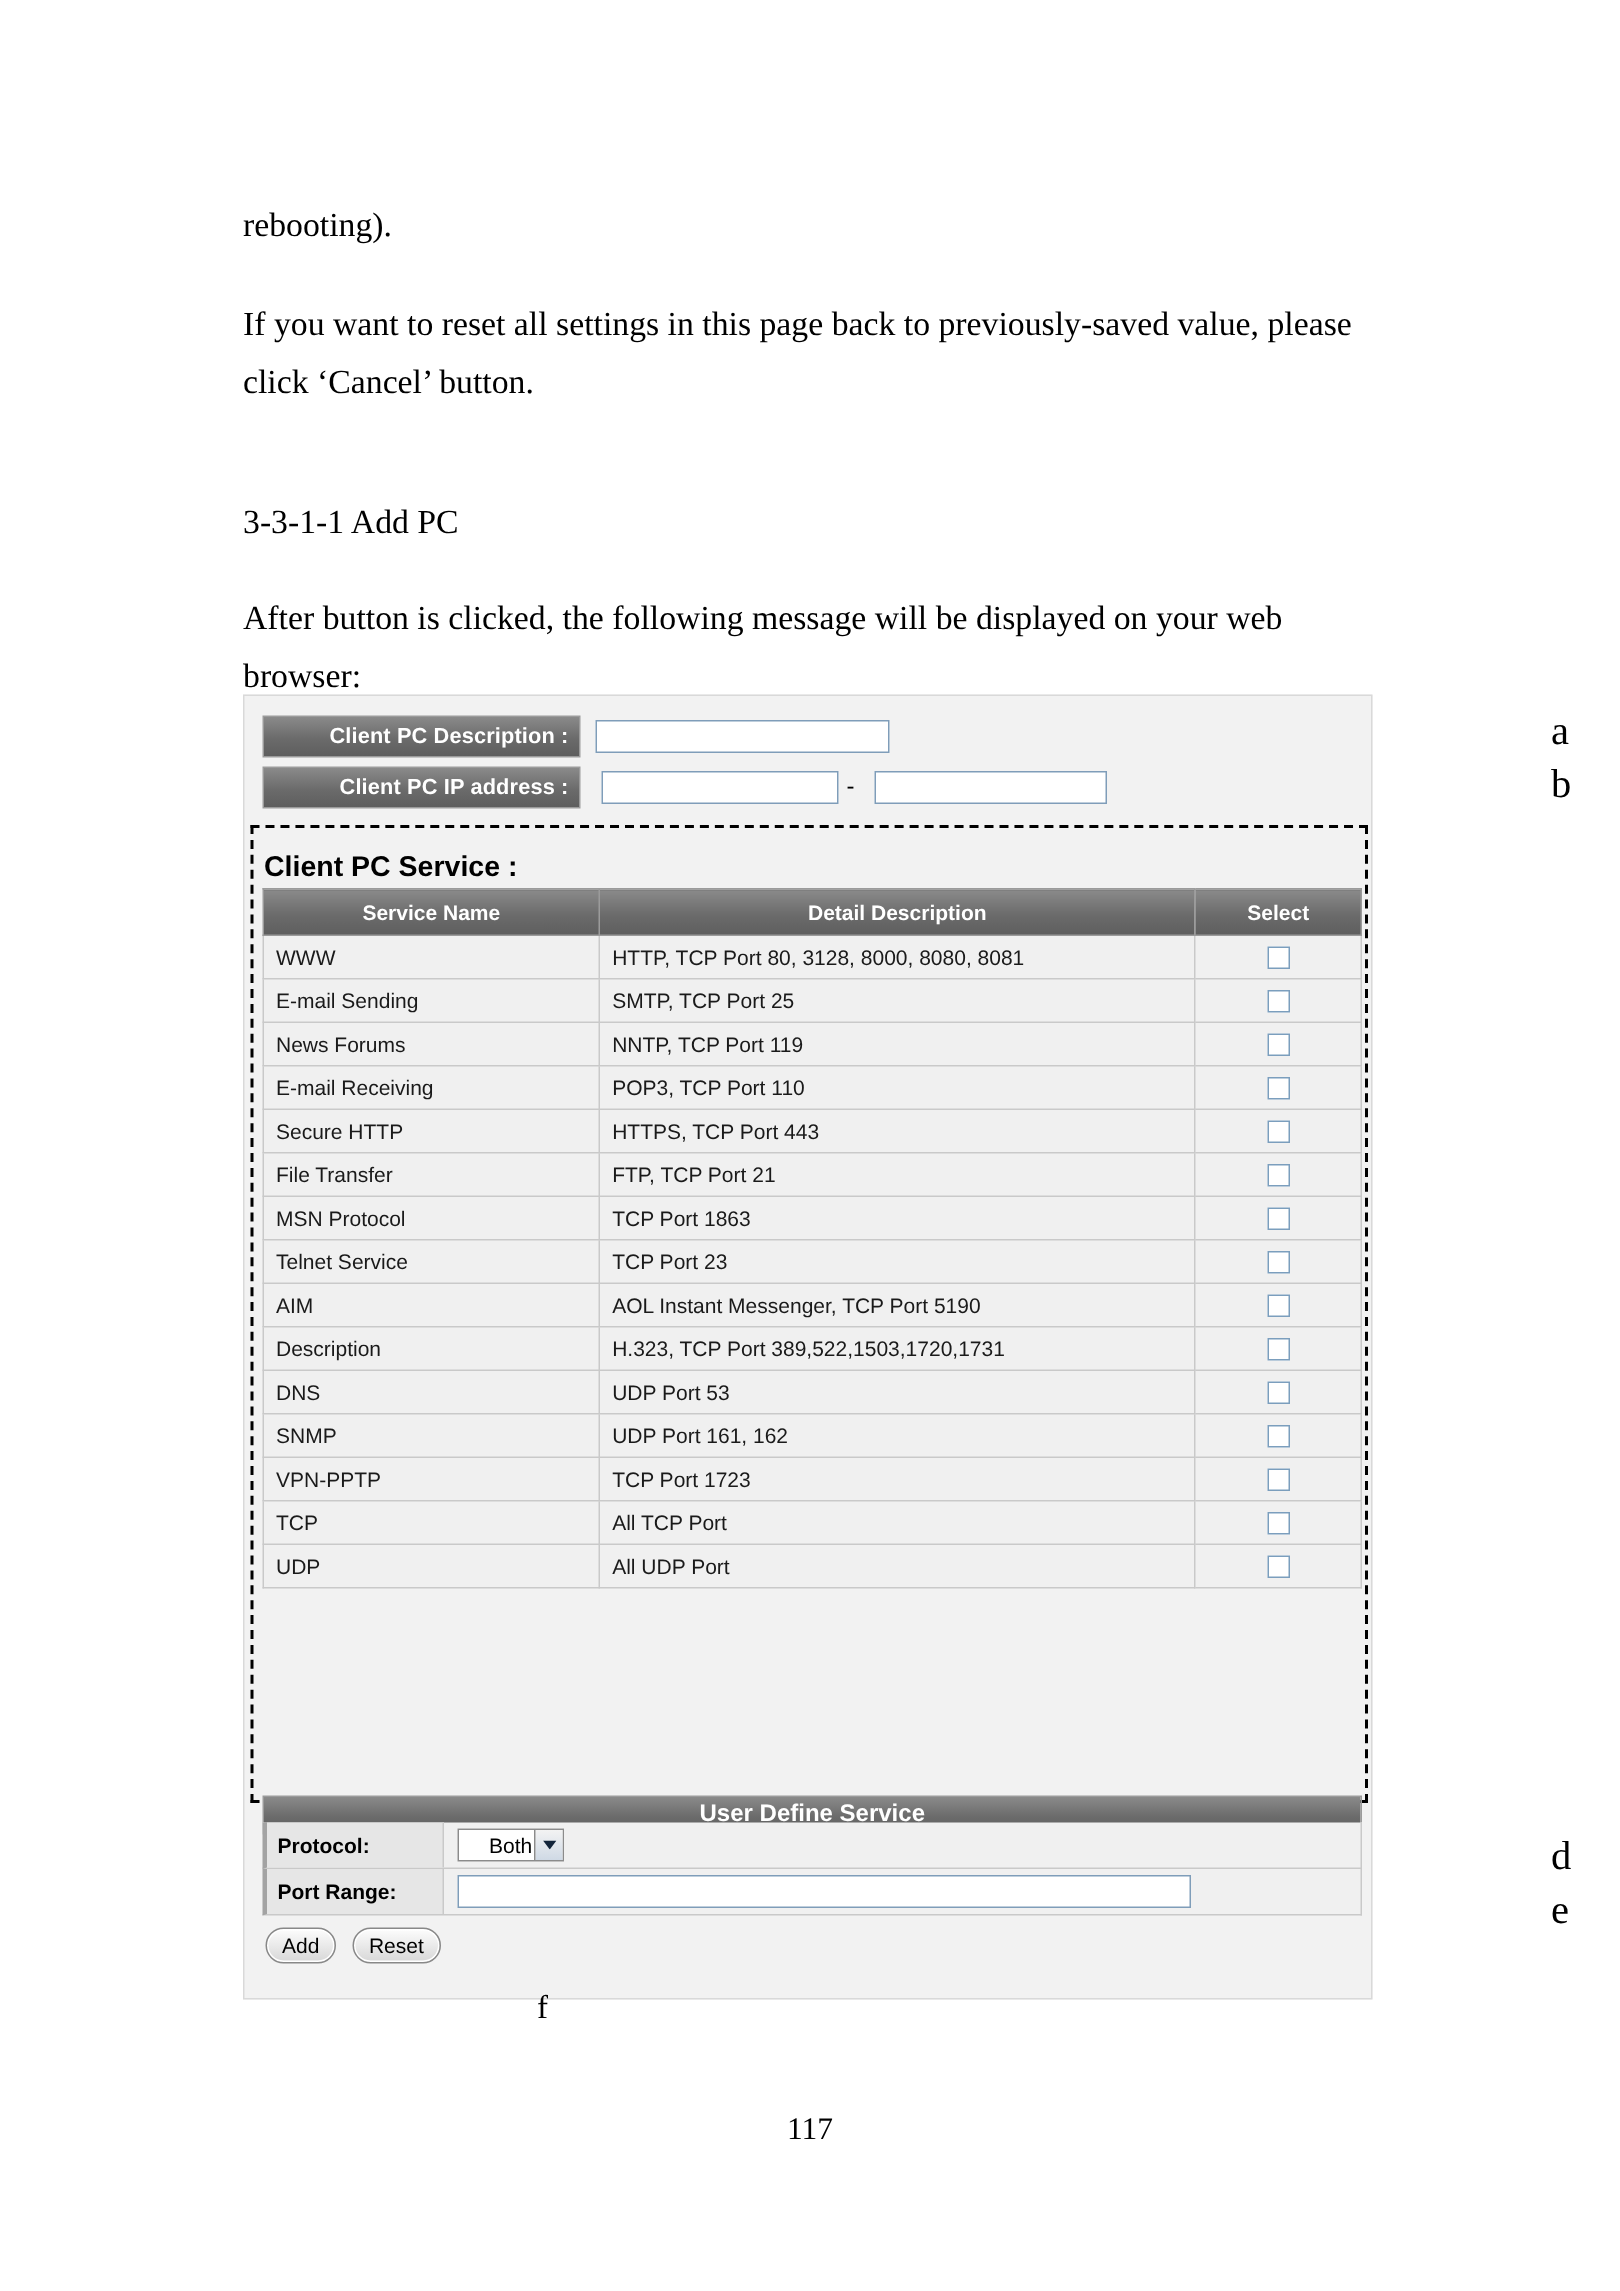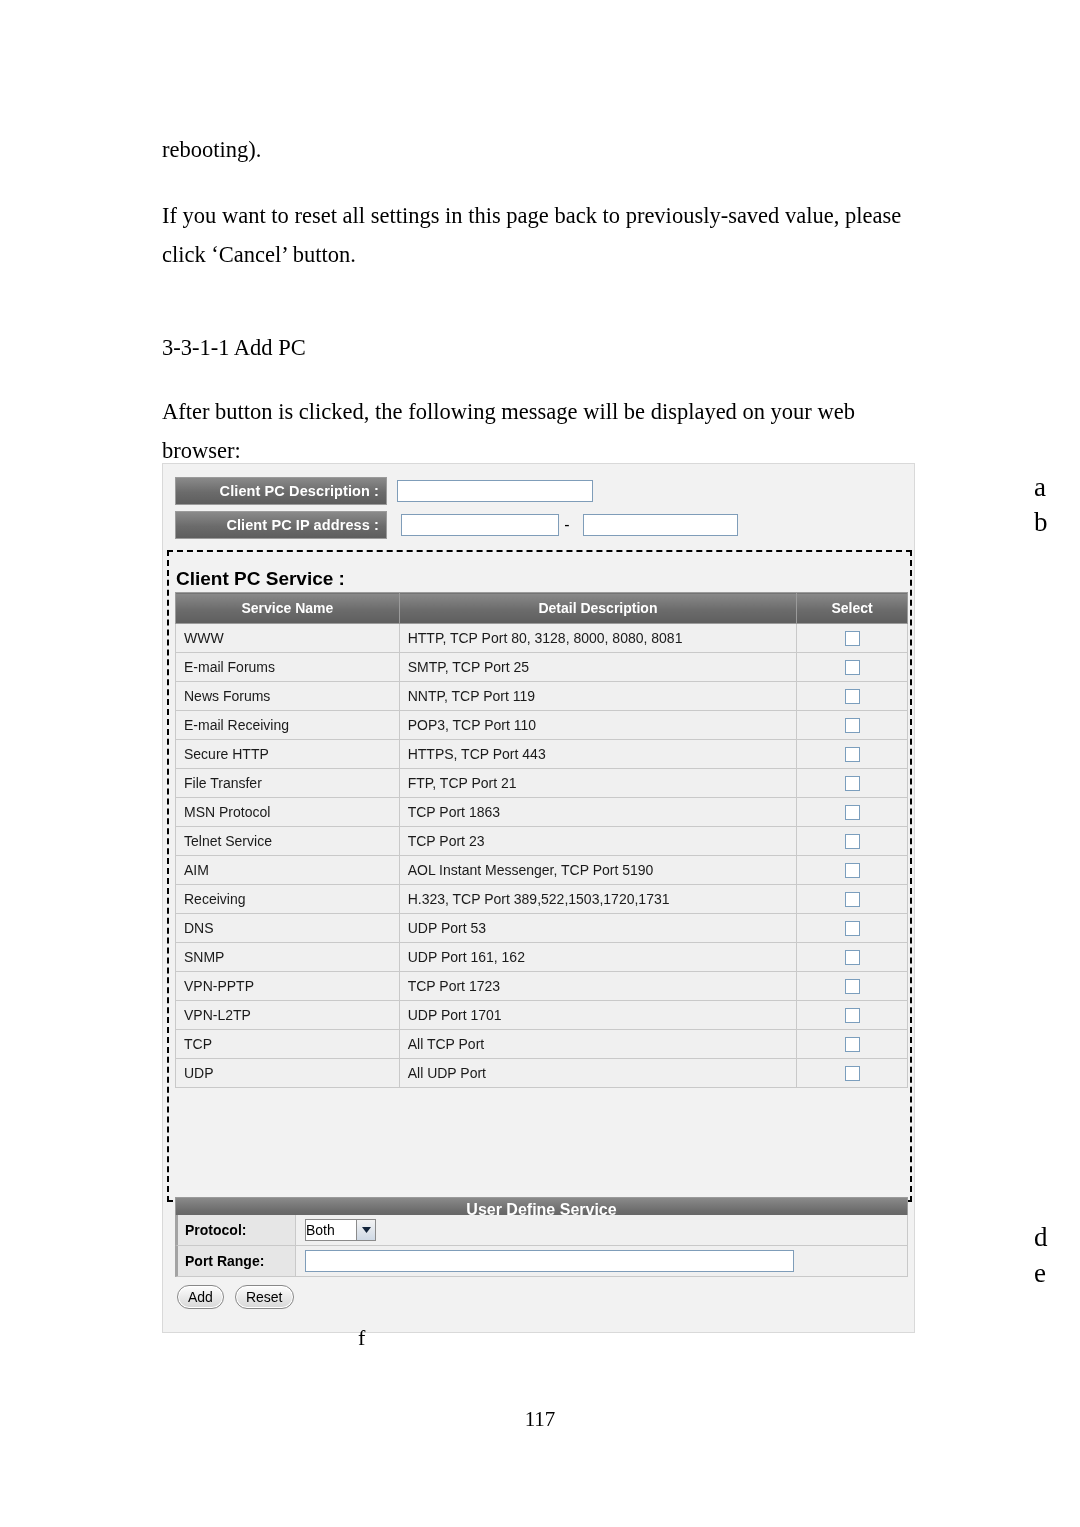--- a/index.html
+++ b/index.html
@@ -215,21 +215,21 @@
     border: 1px solid #8b8b8b;
     background: #ffffff;
     width: 71px;
     box-sizing: border-box;
   }
   .sel-val {
     flex: 1;
     font-size: 14px;
     display: flex;
     align-items: center;
-    padding-left: 0;
+    padding-left: 20px;
     color: #000;
     text-align: right;
   }
   .sel-arrow {
     width: 18px;
     background: linear-gradient(to bottom, #f3f3f3 0%, #cfd9e5 100%);
     border-left: 1px solid #8b8b8b;
     display: flex;
     align-items: center;
     justify-content: center;
@@ -321,21 +321,21 @@
             <th class="col-sel">Select</th>
           </tr>
         </thead>
         <tbody id="svc-body">
             <tr>
               <td class="col-name">WWW</td>
               <td class="col-desc">HTTP, TCP Port 80, 3128, 8000, 8080, 8081</td>
               <td class="col-sel sel"><span class="cb"></span></td>
             </tr>
             <tr>
-              <td class="col-name">E-mail Forums</td>
+              <td class="col-name">E-mail Sending</td>
               <td class="col-desc">SMTP, TCP Port 25</td>
               <td class="col-sel sel"><span class="cb"></span></td>
             </tr>
             <tr>
               <td class="col-name">News Forums</td>
               <td class="col-desc">NNTP, TCP Port 119</td>
               <td class="col-sel sel"><span class="cb"></span></td>
             </tr>
             <tr>
               <td class="col-name">E-mail Receiving</td>
@@ -361,42 +361,37 @@
               <td class="col-name">Telnet Service</td>
               <td class="col-desc">TCP Port 23</td>
               <td class="col-sel sel"><span class="cb"></span></td>
             </tr>
             <tr>
               <td class="col-name">AIM</td>
               <td class="col-desc">AOL Instant Messenger, TCP Port 5190</td>
               <td class="col-sel sel"><span class="cb"></span></td>
             </tr>
             <tr>
-              <td class="col-name">Receiving</td>
+              <td class="col-name">Description</td>
               <td class="col-desc">H.323, TCP Port 389,522,1503,1720,1731</td>
               <td class="col-sel sel"><span class="cb"></span></td>
             </tr>
             <tr>
               <td class="col-name">DNS</td>
               <td class="col-desc">UDP Port 53</td>
               <td class="col-sel sel"><span class="cb"></span></td>
             </tr>
             <tr>
               <td class="col-name">SNMP</td>
               <td class="col-desc">UDP Port 161, 162</td>
               <td class="col-sel sel"><span class="cb"></span></td>
             </tr>
             <tr>
               <td class="col-name">VPN-PPTP</td>
               <td class="col-desc">TCP Port 1723</td>
-              <td class="col-sel sel"><span class="cb"></span></td>
-            </tr>
-            <tr>
-              <td class="col-name">VPN-L2TP</td>
-              <td class="col-desc">UDP Port 1701</td>
               <td class="col-sel sel"><span class="cb"></span></td>
             </tr>
             <tr>
               <td class="col-name">TCP</td>
               <td class="col-desc">All TCP Port</td>
               <td class="col-sel sel"><span class="cb"></span></td>
             </tr>
             <tr>
               <td class="col-name">UDP</td>
               <td class="col-desc">All UDP Port</td>

